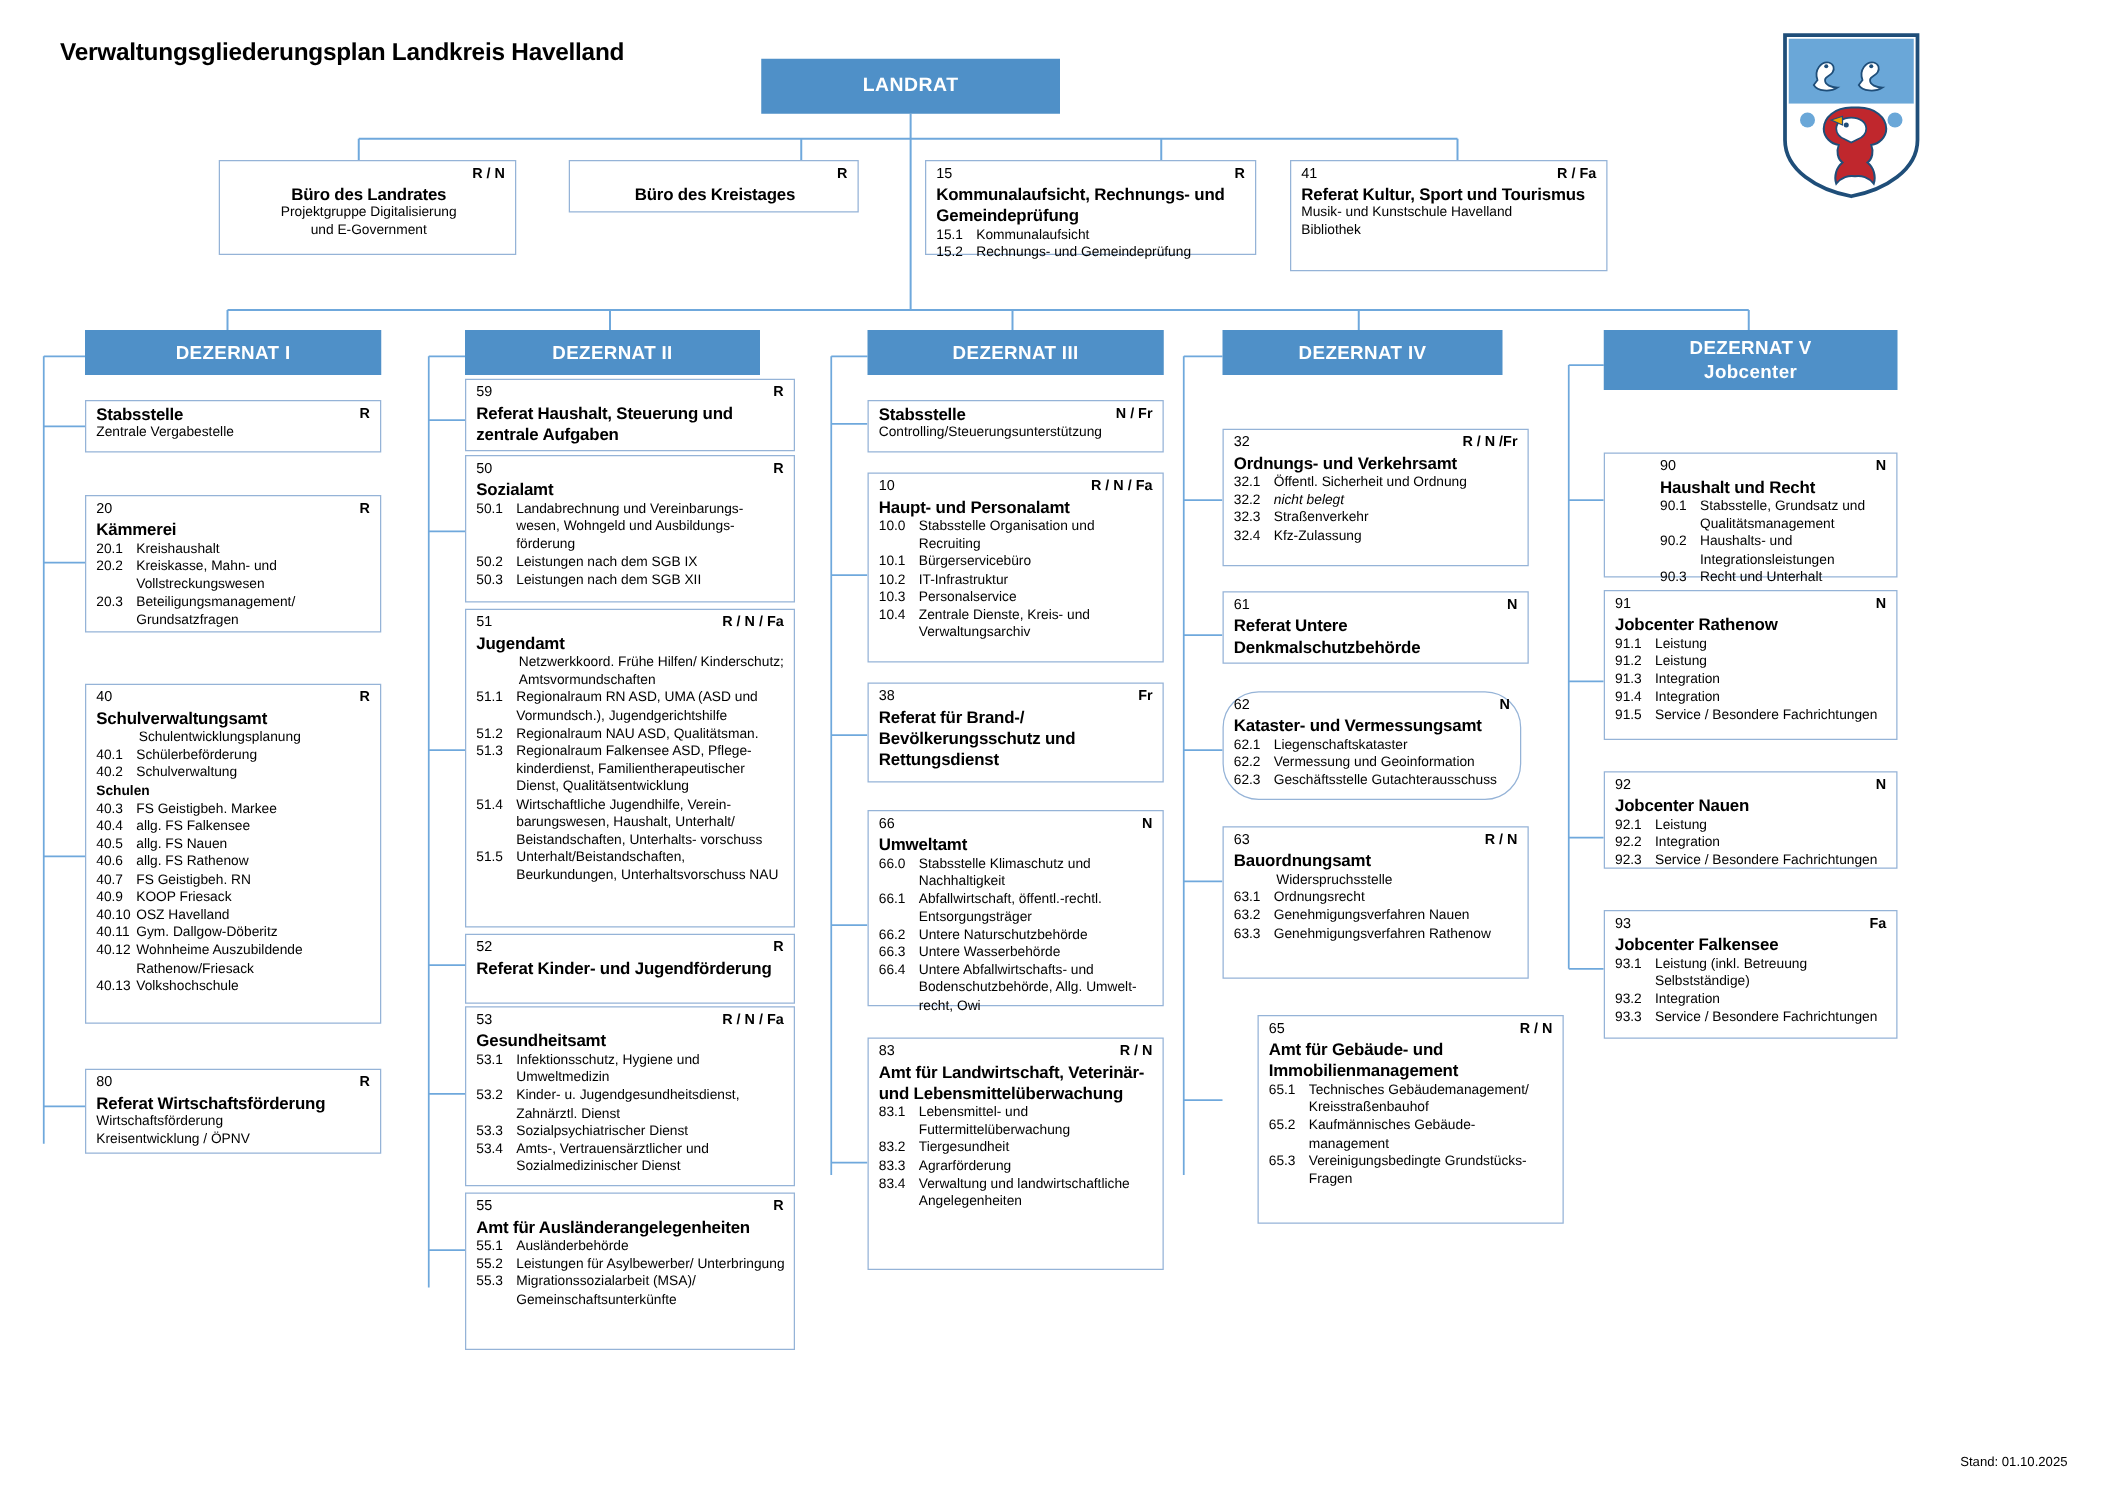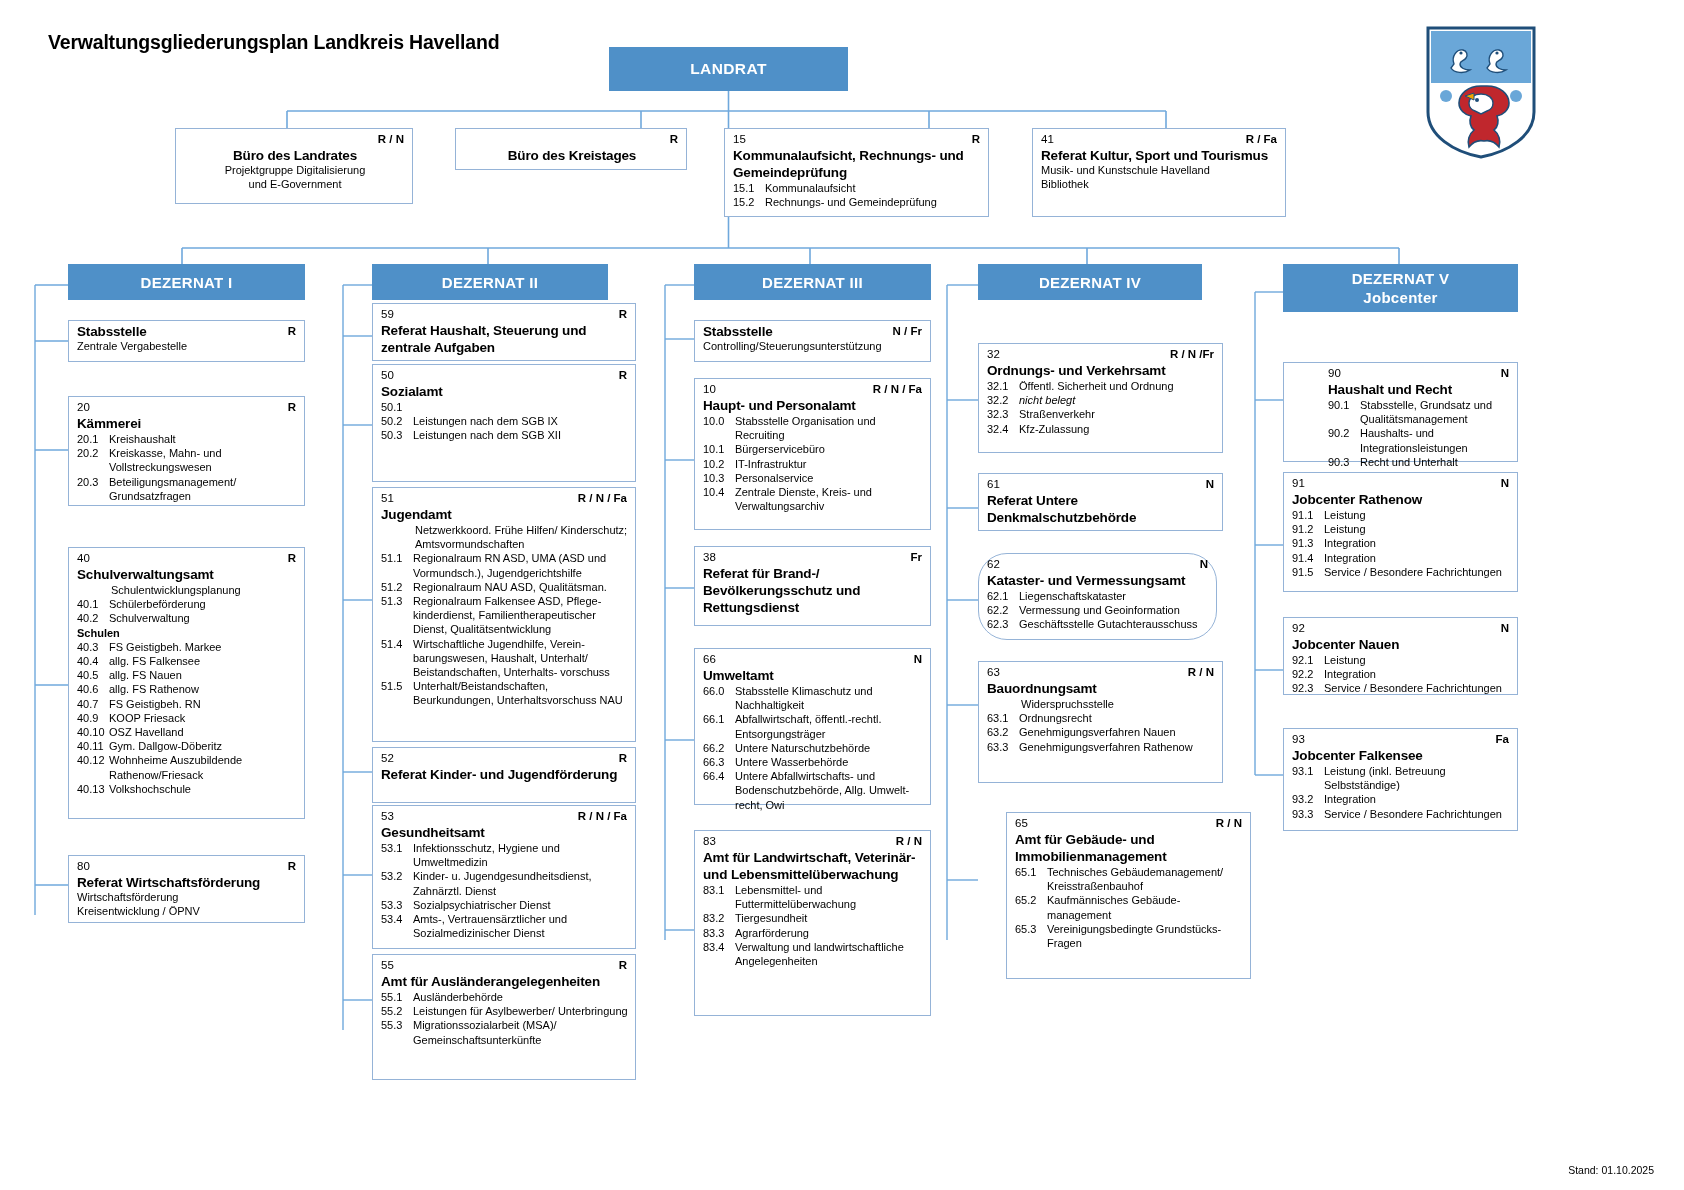--- a/index.html
+++ b/index.html
@@ -269,21 +269,21 @@
   </div>
 
   <div class="box" style="left:455px; top:128px; width:232px; height:42px;">
     <div class="hdr">
       <span class="num"></span>
       <span class="loc">R</span>
     </div>
     <div class="title centered-title">Büro des Kreistages</div>
   </div>
 
-  <div class="box" style="left:724px; top:128px; width:265px; height:89px;">
+  <div class="box" style="left:740px; top:128px; width:265px; height:76px;">
     <div class="hdr">
       <span class="num">15</span>
       <span class="loc">R</span>
     </div>
     <div class="title">Kommunalaufsicht, Rechnungs- und Gemeindeprüfung</div>
     <div class="items">
       <div class="it">
         <span class="k">15.1</span>
         <span class="v">Kommunalaufsicht</span>
       </div>
@@ -436,20 +436,21 @@
 
   <div class="box" style="left:372px; top:364px; width:264px; height:118px;">
     <div class="hdr">
       <span class="num">50</span>
       <span class="loc">R</span>
     </div>
     <div class="title">Sozialamt</div>
     <div class="items">
       <div class="it">
           <span class="k">50.1</span>
+          <span class="v">Landabrechnung und Vereinbarungs- wesen, Wohngeld und Ausbildungs- förderung</span>
         </div>
       <div class="it">
           <span class="k">50.2</span>
           <span class="v">Leistungen nach dem SGB IX</span>
         </div>
       <div class="it">
           <span class="k">50.3</span>
           <span class="v">Leistungen nach dem SGB XII</span>
         </div>
     </div>

